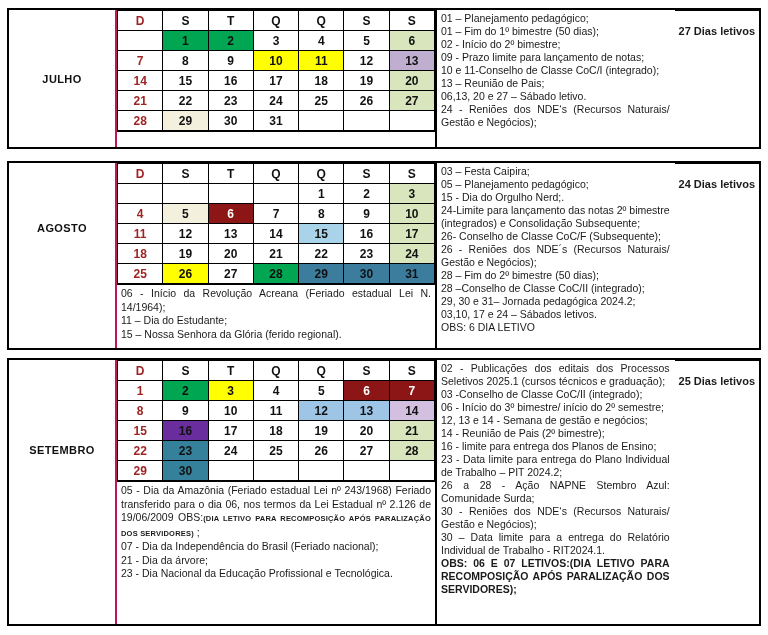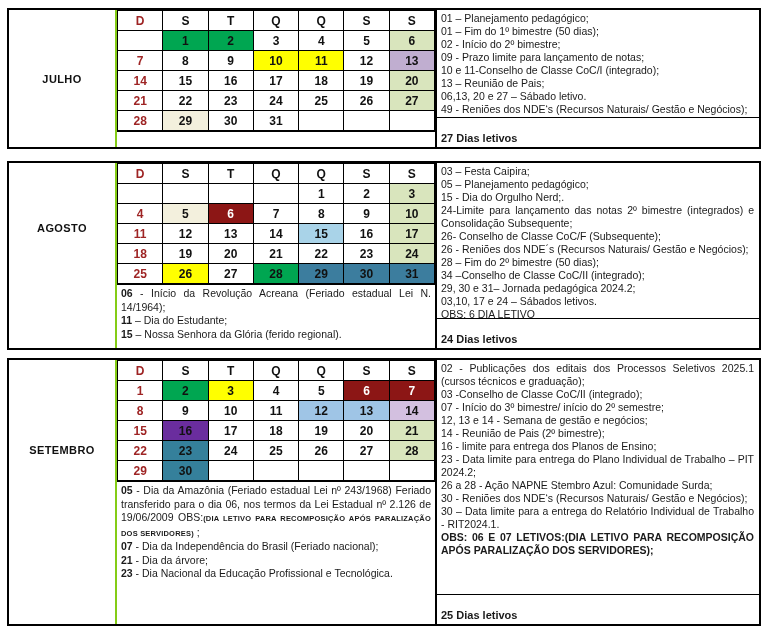--- a/index.html
+++ b/index.html
@@ -17,21 +17,21 @@
     box-sizing:border-box;
     background:#fff;
   }
   .m-julho{height:141px;}
   .m-agosto{height:189px;margin-top:12px;}
   .m-setembro{height:268px;margin-top:8px;}
 
   .label-box{
     width:108px;
     flex:0 0 108px;
-    border-right:2px solid #84cc16;
+    border-right:2px solid #be185d;
     position:relative;
     box-sizing:border-box;
   }
   .month-label{
     position:absolute;left:0;right:0;text-align:center;
     font-weight:bold;font-size:11px;letter-spacing:.4px;color:#111;
     transform:translateY(-50%);
   }
   .m-julho .month-label{top:50%;}
   .m-agosto .month-label{top:35%;}
@@ -55,27 +55,27 @@
   .cal-table .sun{color:#9e2424;}
   .cal-table td.lt{color:#fff;}
   .cal-footer{
     flex:1;
     border-top:1px solid #000;
     padding:2px 4px;
     font-size:10.5px;line-height:13.5px;
     text-align:justify;
     box-sizing:border-box;
   }
-  .fline .b{font-weight:bold;}
+  .fline .b{font-weight:normal;}
   .fline .sc{font-size:7.5px;font-weight:bold;letter-spacing:.2px;}
 
   .notes{
     flex:1;
     border-left:2px solid #000;
-    display:flex;flex-direction:column;
+    display:flex;
     box-sizing:border-box;
   }
   .notes-body{
     flex:1;
     padding:2px 5px 0 4px;
     font-size:10.5px;line-height:13px;
     text-align:justify;
     overflow:hidden;
   }
   .nline.b{font-weight:bold;}
@@ -157,21 +157,21 @@
   </div>
   <div class="notes">
     <div class="notes-body">
         <div class="nline">01 – Planejamento pedagógico;</div>
         <div class="nline">01 – Fim do 1º bimestre (50 dias);</div>
         <div class="nline">02 - Início do 2º bimestre;</div>
         <div class="nline">09 - Prazo limite para lançamento de notas;</div>
         <div class="nline">10 e 11-Conselho de Classe CoC/I (integrado);</div>
         <div class="nline">13 – Reunião de Pais;</div>
         <div class="nline">06,13, 20 e 27 – Sábado letivo.</div>
-        <div class="nline">49 - Reniões dos NDE‘s (Recursos Naturais/ Gestão e Negócios);</div>
+        <div class="nline">24 - Reniões dos NDE‘s (Recursos Naturais/ Gestão e Negócios);</div>
       </div>
     <div class="dias">27 Dias letivos</div>
   </div>
 </section>
 
 <section class="month m-agosto">
   <div class="label-box">
     <span class="month-label">AGOSTO</span>
   </div>
   <div class="cal">
@@ -243,21 +243,21 @@
   </div>
   <div class="notes">
     <div class="notes-body">
         <div class="nline">03 – Festa Caipira;</div>
         <div class="nline">05 – Planejamento pedagógico;</div>
         <div class="nline">15  - Dia do Orgulho Nerd;.</div>
         <div class="nline">24-Limite  para lançamento das notas  2º bimestre (integrados) e Consolidação Subsequente;</div>
         <div class="nline">26- Conselho de Classe CoC/F (Subsequente);</div>
         <div class="nline">26 - Reniões dos NDE´s (Recursos Naturais/ Gestão e Negócios);</div>
         <div class="nline">28 – Fim do 2º bimestre (50 dias);</div>
-        <div class="nline">34 –Conselho de Classe CoC/II (integrado);</div>
+        <div class="nline">28 –Conselho de Classe CoC/II (integrado);</div>
         <div class="nline">29, 30 e 31– Jornada  pedagógica 2024.2;</div>
         <div class="nline">03,10, 17 e 24 – Sábados letivos.</div>
         <div class="nline">OBS: 6 DIA LETIVO</div>
       </div>
     <div class="dias">24 Dias letivos</div>
   </div>
 </section>
 
 <section class="month m-setembro">
   <div class="label-box">
@@ -328,21 +328,21 @@
         <div class="fline"><span class="b">05</span><span> - Dia da Amazônia (Feriado estadual Lei nº 243/1968) Feriado transferido para o dia 06, nos termos da Lei Estadual nº 2.126 de 19/06/2009  OBS:</span><span class="sc">(DIA LETIVO PARA RECOMPOSIÇÃO APÓS PARALIZAÇÃO DOS SERVIDORES)</span><span> ;</span></div>
         <div class="fline"><span class="b">07</span><span> - Dia da Independência do Brasil (Feriado nacional);</span></div>
         <div class="fline"><span class="b">21</span><span> - Dia da árvore;</span></div>
         <div class="fline"><span class="b">23</span><span> - Dia Nacional da Educação Profissional e Tecnológica.</span></div>
       </div>
   </div>
   <div class="notes">
     <div class="notes-body">
         <div class="nline">02 - Publicações dos editais dos Processos Seletivos 2025.1 (cursos técnicos e graduação);</div>
         <div class="nline">03 -Conselho de Classe CoC/II (integrado);</div>
-        <div class="nline">07 - Início do 3º bimestre/ início do 2º semestre;</div>
+        <div class="nline">06 - Início do 3º bimestre/ início do 2º semestre;</div>
         <div class="nline">12, 13 e 14 - Semana de gestão  e negócios;</div>
         <div class="nline">14 - Reunião de Pais (2º bimestre);</div>
         <div class="nline">16 - limite para entrega dos Planos de Ensino;</div>
         <div class="nline">23 - Data limite para entrega do Plano Individual de Trabalho – PIT  2024.2;</div>
         <div class="nline">26 a 28 - Ação NAPNE Stembro Azul: Comunidade Surda;</div>
         <div class="nline">30 - Reniões dos NDE‘s (Recursos Naturais/ Gestão e Negócios);</div>
         <div class="nline">30 – Data limite para a entrega do Relatório Individual de Trabalho - RIT2024.1.</div>
         <div class="nline b">OBS: 06 E 07 LETIVOS:(DIA LETIVO PARA RECOMPOSIÇÃO APÓS PARALIZAÇÃO DOS SERVIDORES);</div>
       </div>
     <div class="dias">25 Dias letivos</div>

